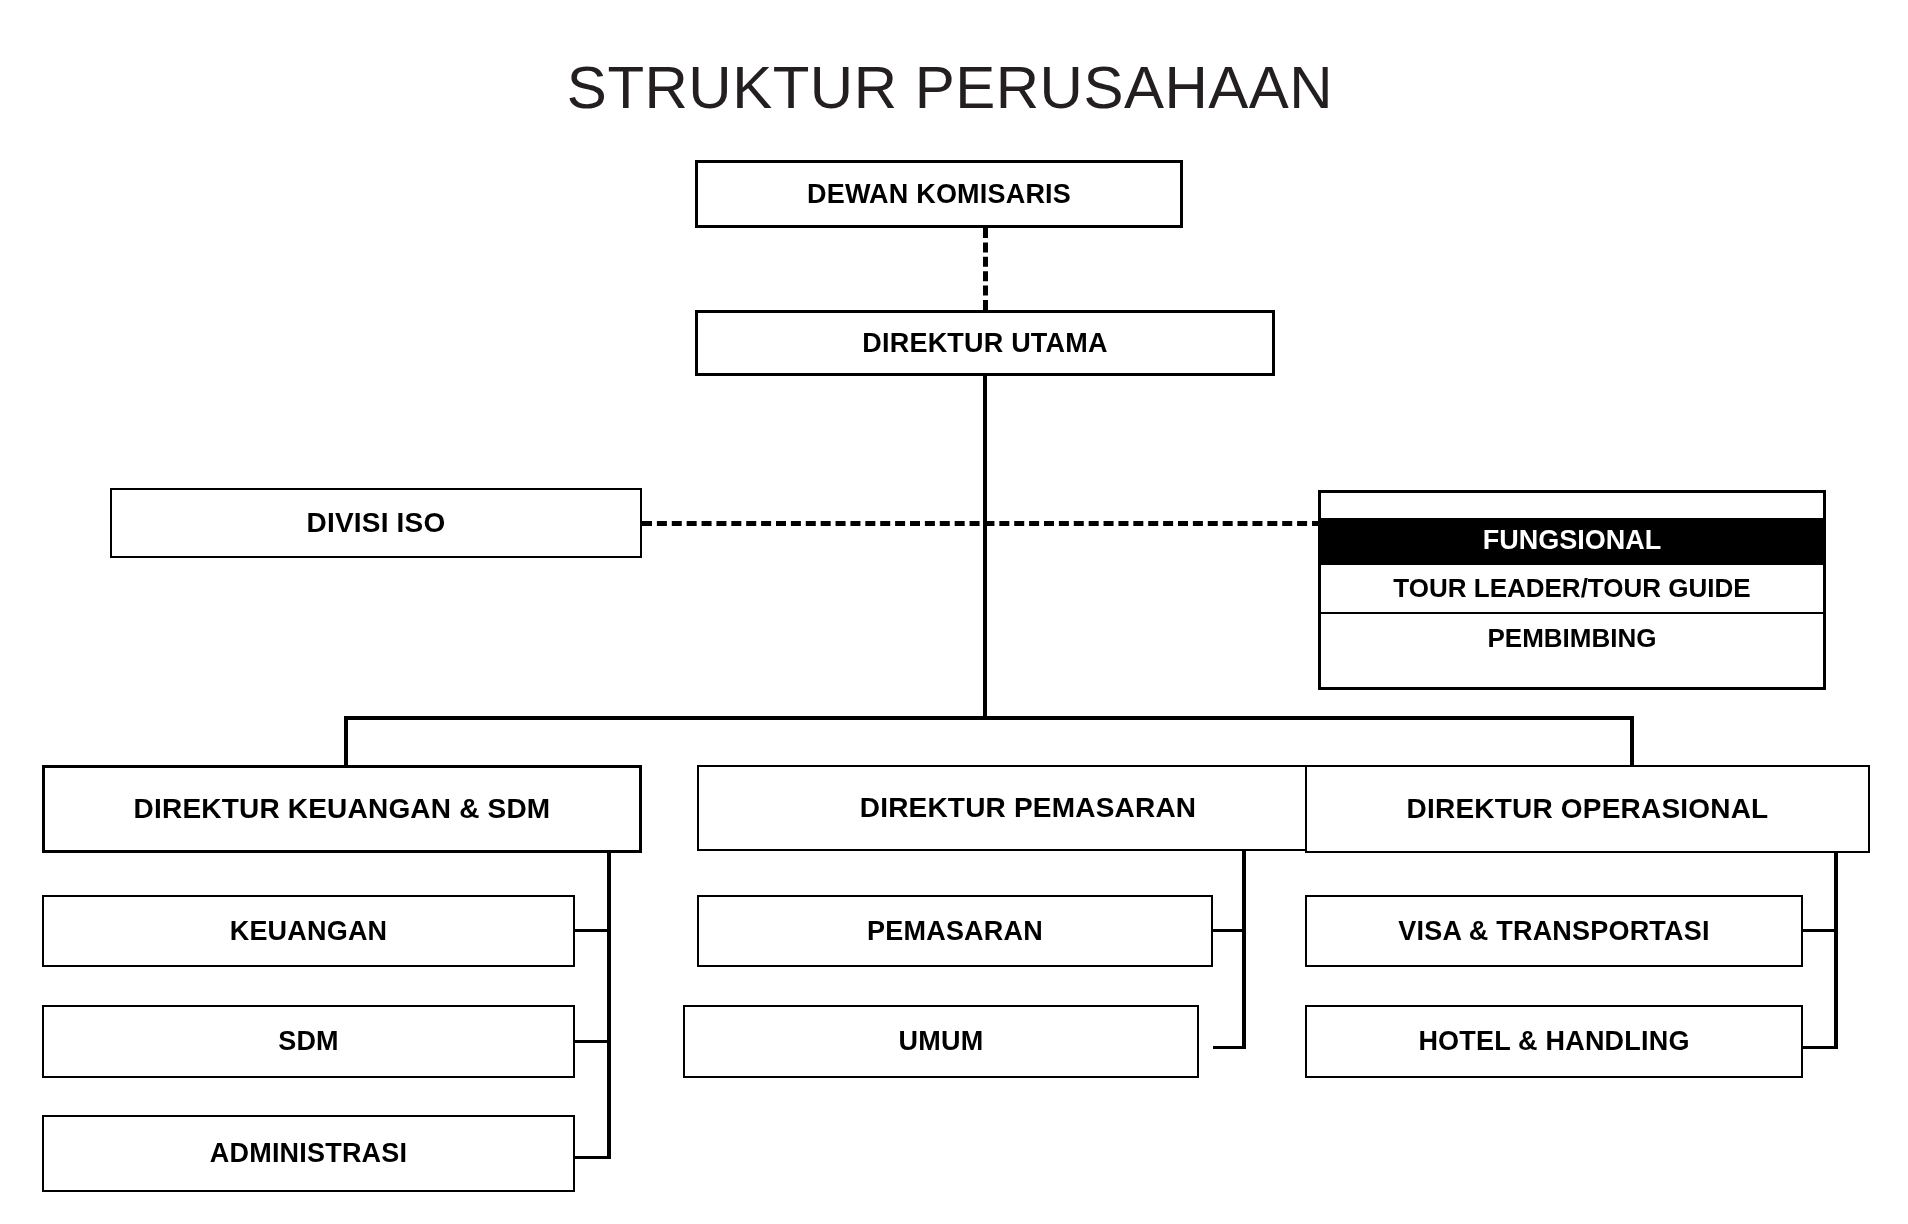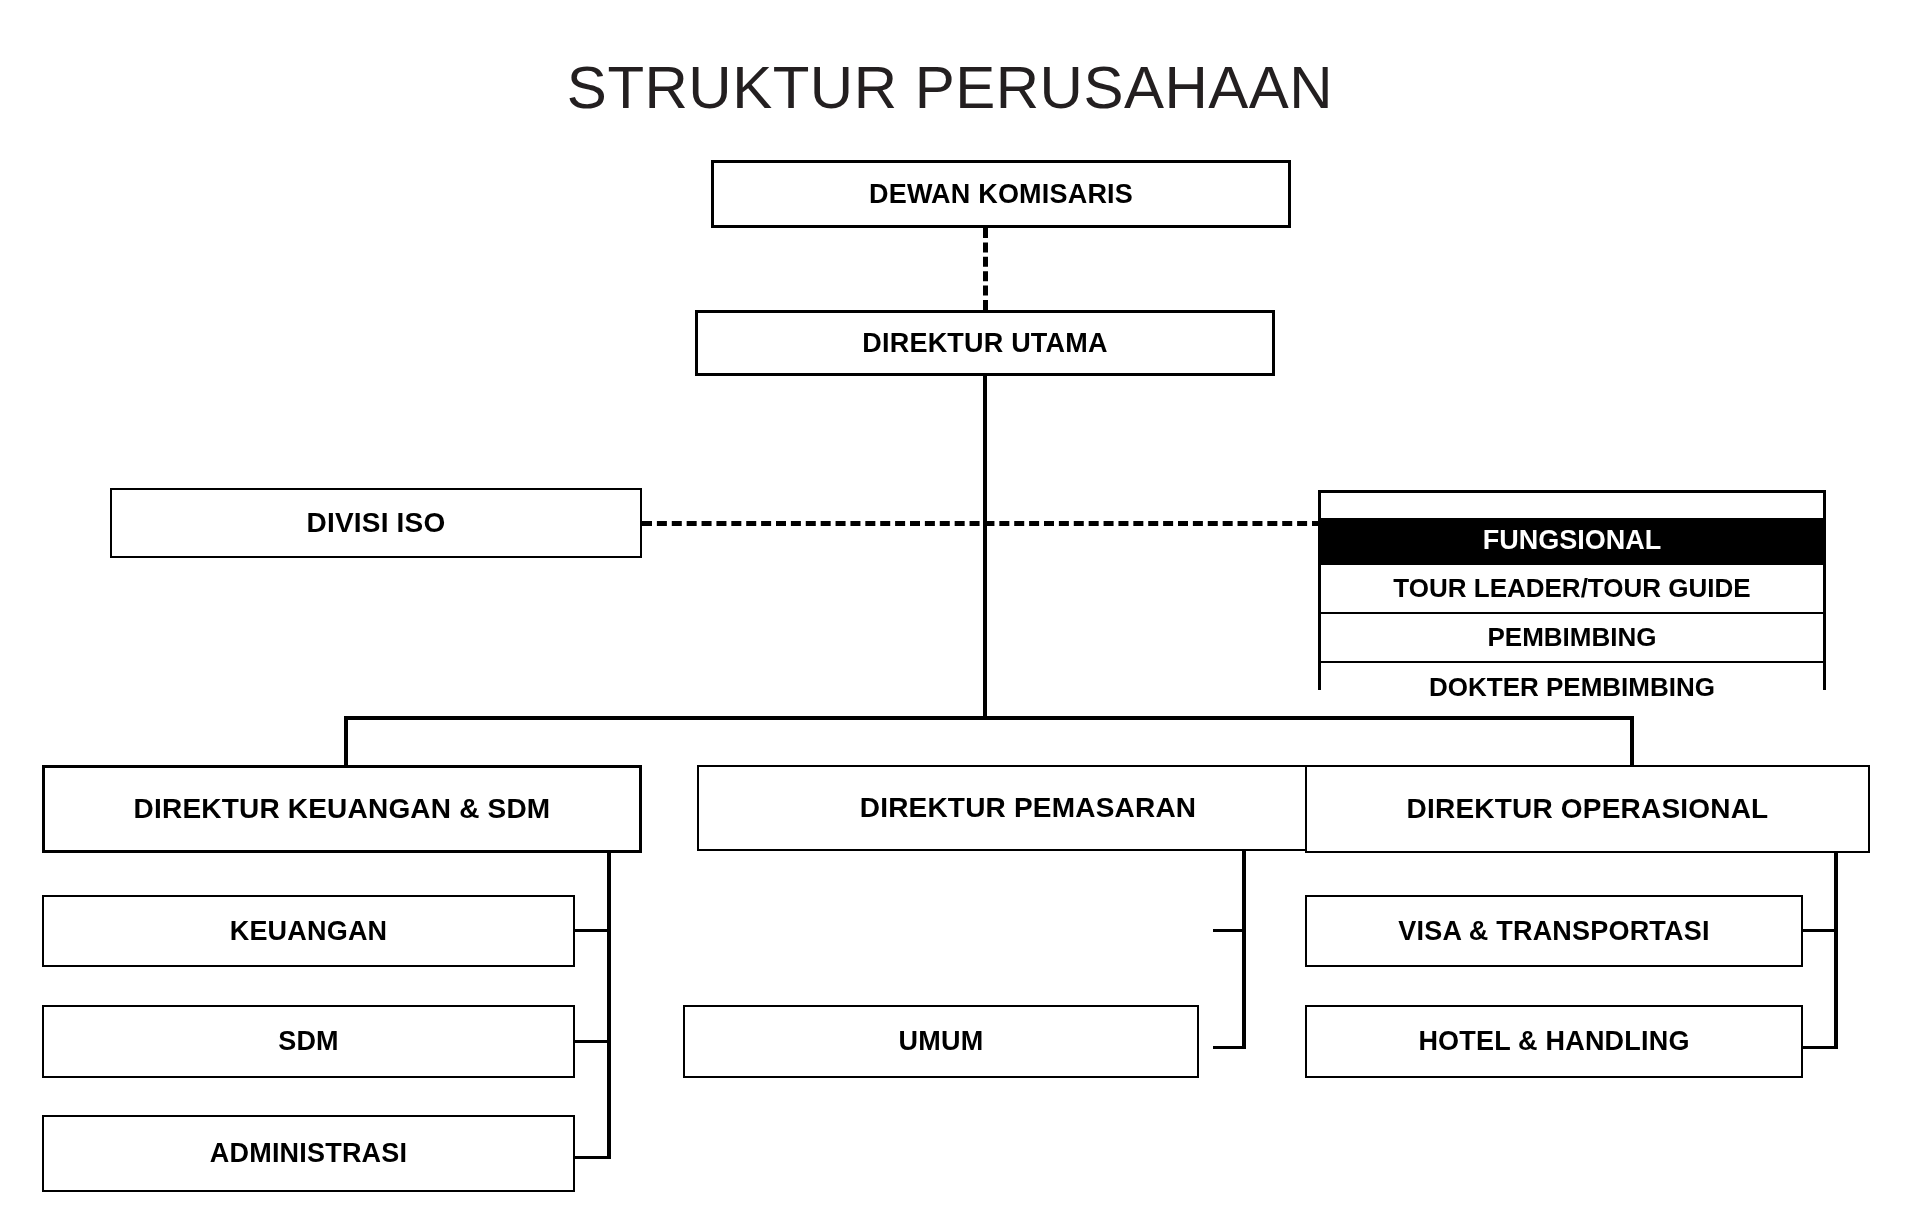--- a/index.html
+++ b/index.html
@@ -73,21 +73,21 @@
 </style>
 </head>
 <body>
 
 <div id="canvas">
 
   <div class="title">
     <span class="title-inner">STRUKTUR PERUSAHAAN</span>
   </div>
 
-  <div class="box" style="left:695px;top:160px;width:580px;height:68px;font-size:27px;margin-left:16px;">
+  <div class="box" style="left:695px;top:160px;width:488px;height:68px;font-size:27px;">
     <span>DEWAN KOMISARIS</span>
   </div>
 
   <div class="vdash" style="left:983px;top:228px;height:82px;"></div>
 
   <div class="box" style="left:695px;top:310px;width:580px;height:66px;font-size:27px;">
     <span>DIREKTUR UTAMA</span>
   </div>
 
   <div class="vline" style="left:983px;top:376px;height:343px;"></div>
@@ -100,23 +100,20 @@
 
   <div class="fung" style="left:1318px;top:490px;width:508px;height:200px;">
     <div class="fung-row head" style="height:47px;font-size:27px;">
       <span>FUNGSIONAL</span>
     </div>
     <div class="fung-row" style="height:49px;font-size:26px;">
       <span>TOUR LEADER/TOUR GUIDE</span>
     </div>
     <div class="fung-row" style="height:49px;font-size:26px;">
       <span>PEMBIMBING</span>
-    </div>
-    <div class="fung-row" style="height:49px;font-size:26px;">
-      <span>DOKTER PEMBIMBING</span>
     </div>
   </div>
 
   <div class="hline" style="left:344px;top:716px;width:1290px;"></div>
 
   <div class="vline" style="left:344px;top:716px;height:50px;"></div>
 
   <div class="vline" style="left:1630px;top:716px;height:50px;"></div>
 
   <div class="box" style="left:42px;top:765px;width:600px;height:88px;font-size:28px;">
@@ -138,20 +135,23 @@
   <div class="box thin" style="left:42px;top:1115px;width:533px;height:77px;font-size:27px;">
     <span>ADMINISTRASI</span>
   </div>
   <div class="hline thin" style="left:575px;top:1156px;width:34px;"></div>
 
   <div class="box thin" style="left:697px;top:765px;width:662px;height:86px;font-size:28px;">
     <span>DIREKTUR PEMASARAN</span>
   </div>
   <div class="vline" style="left:1242px;top:851px;height:198px;"></div>
 
+  <div class="box thin" style="left:697px;top:895px;width:516px;height:72px;font-size:27px;">
+    <span>PEMASARAN</span>
+  </div>
   <div class="hline thin" style="left:1213px;top:929px;width:33px;"></div>
 
   <div class="box thin" style="left:683px;top:1005px;width:516px;height:73px;font-size:27px;">
     <span>UMUM</span>
   </div>
   <div class="hline thin" style="left:1213px;top:1046px;width:33px;"></div>
 
   <div class="box thin" style="left:1305px;top:765px;width:565px;height:88px;font-size:28px;">
     <span>DIREKTUR OPERASIONAL</span>
   </div>

